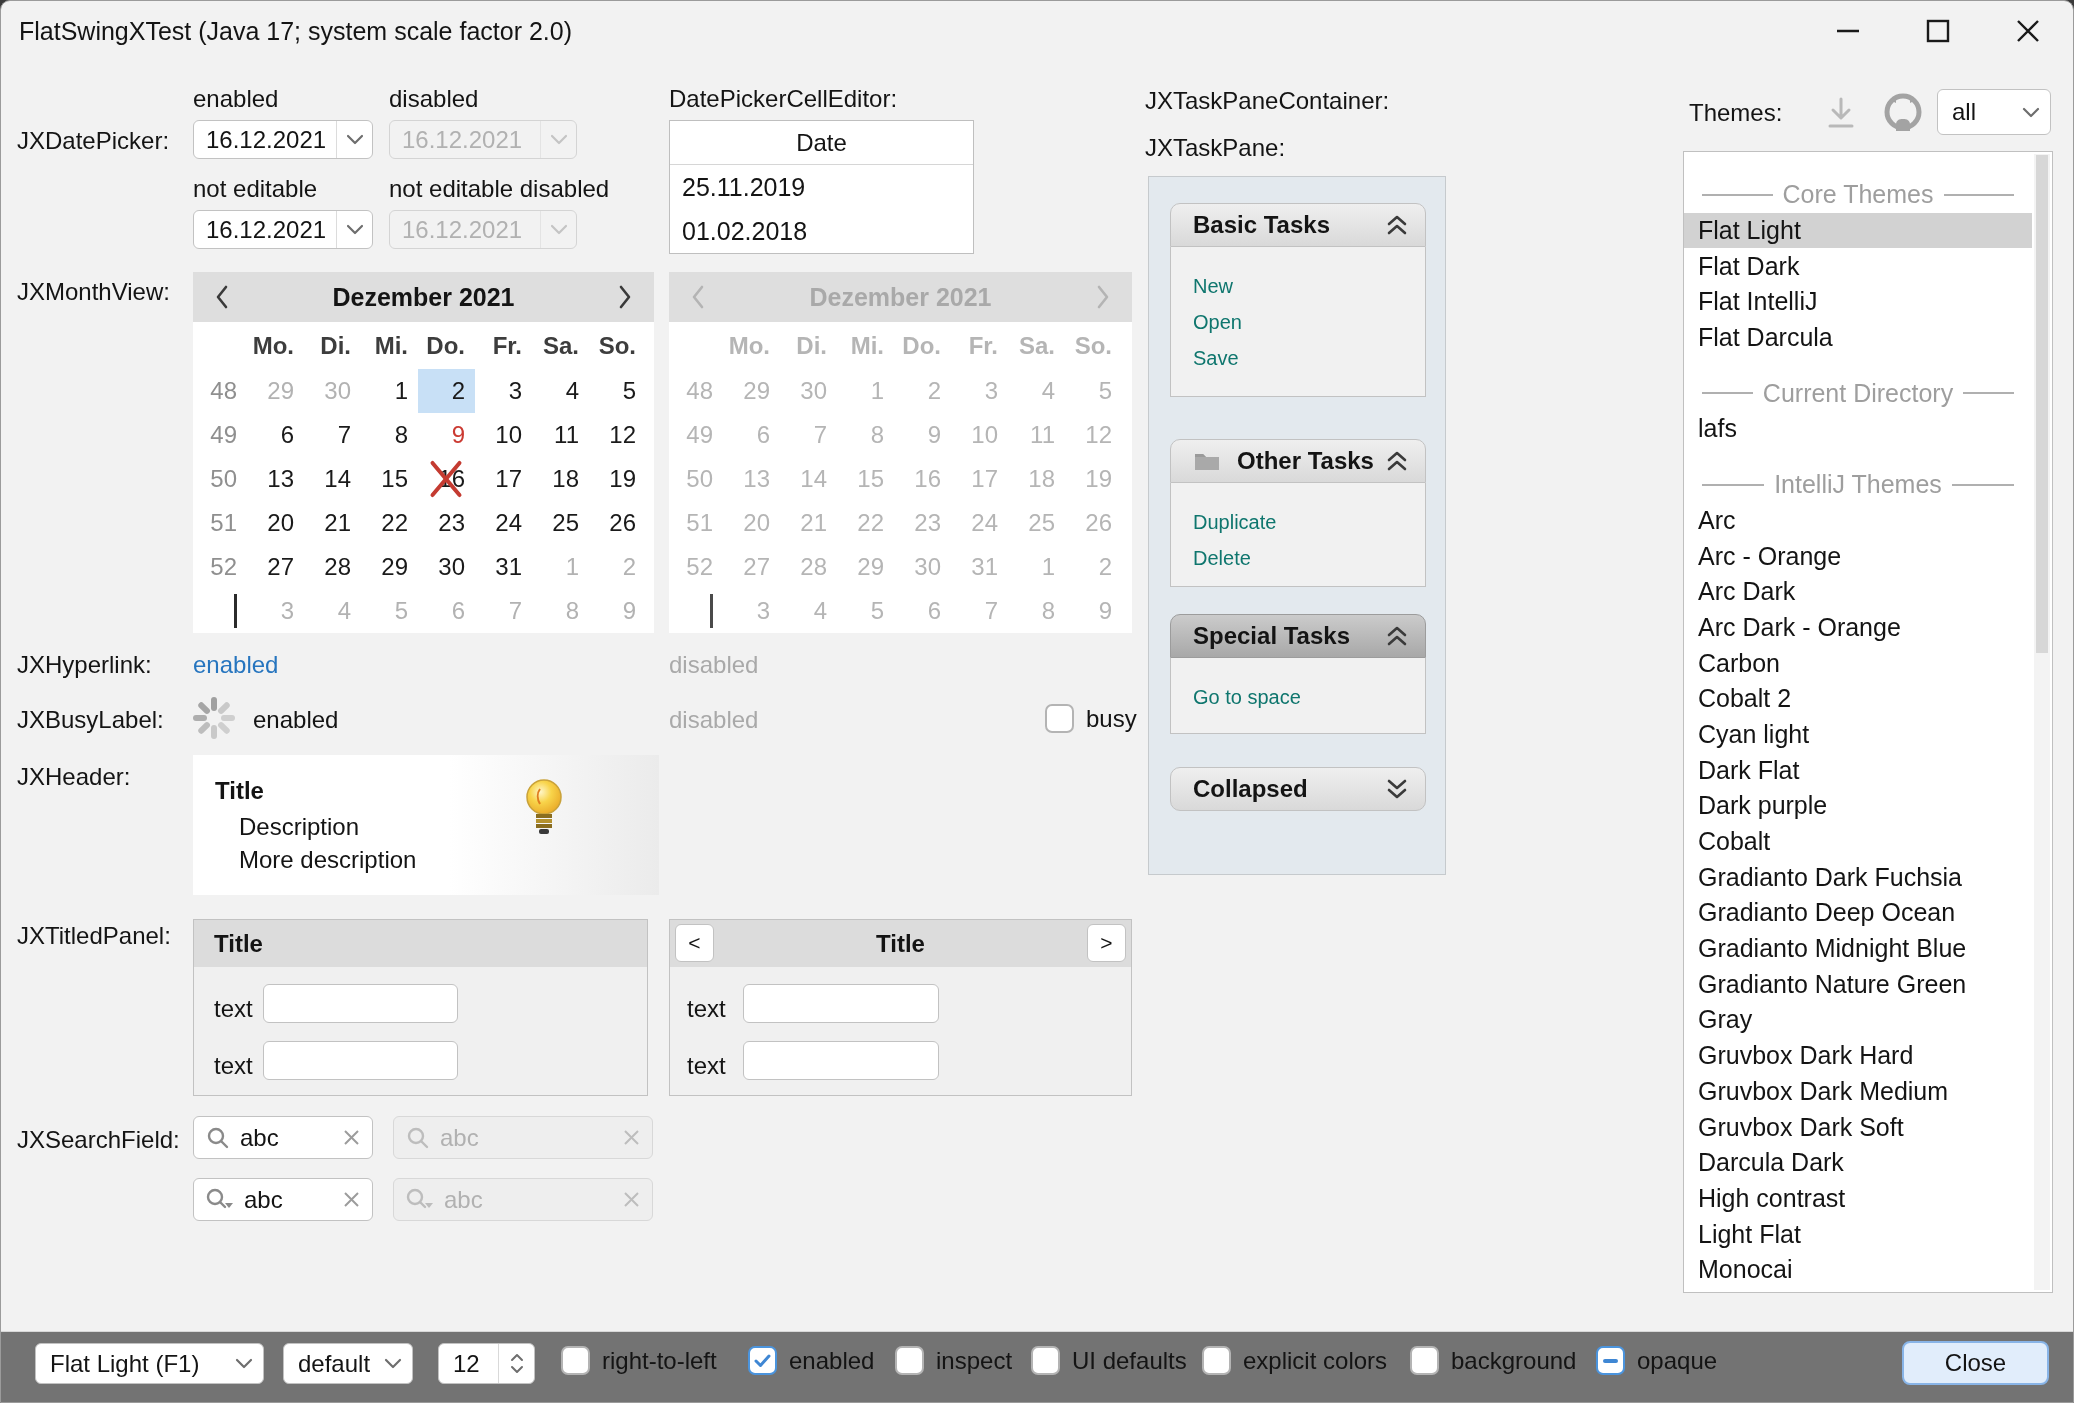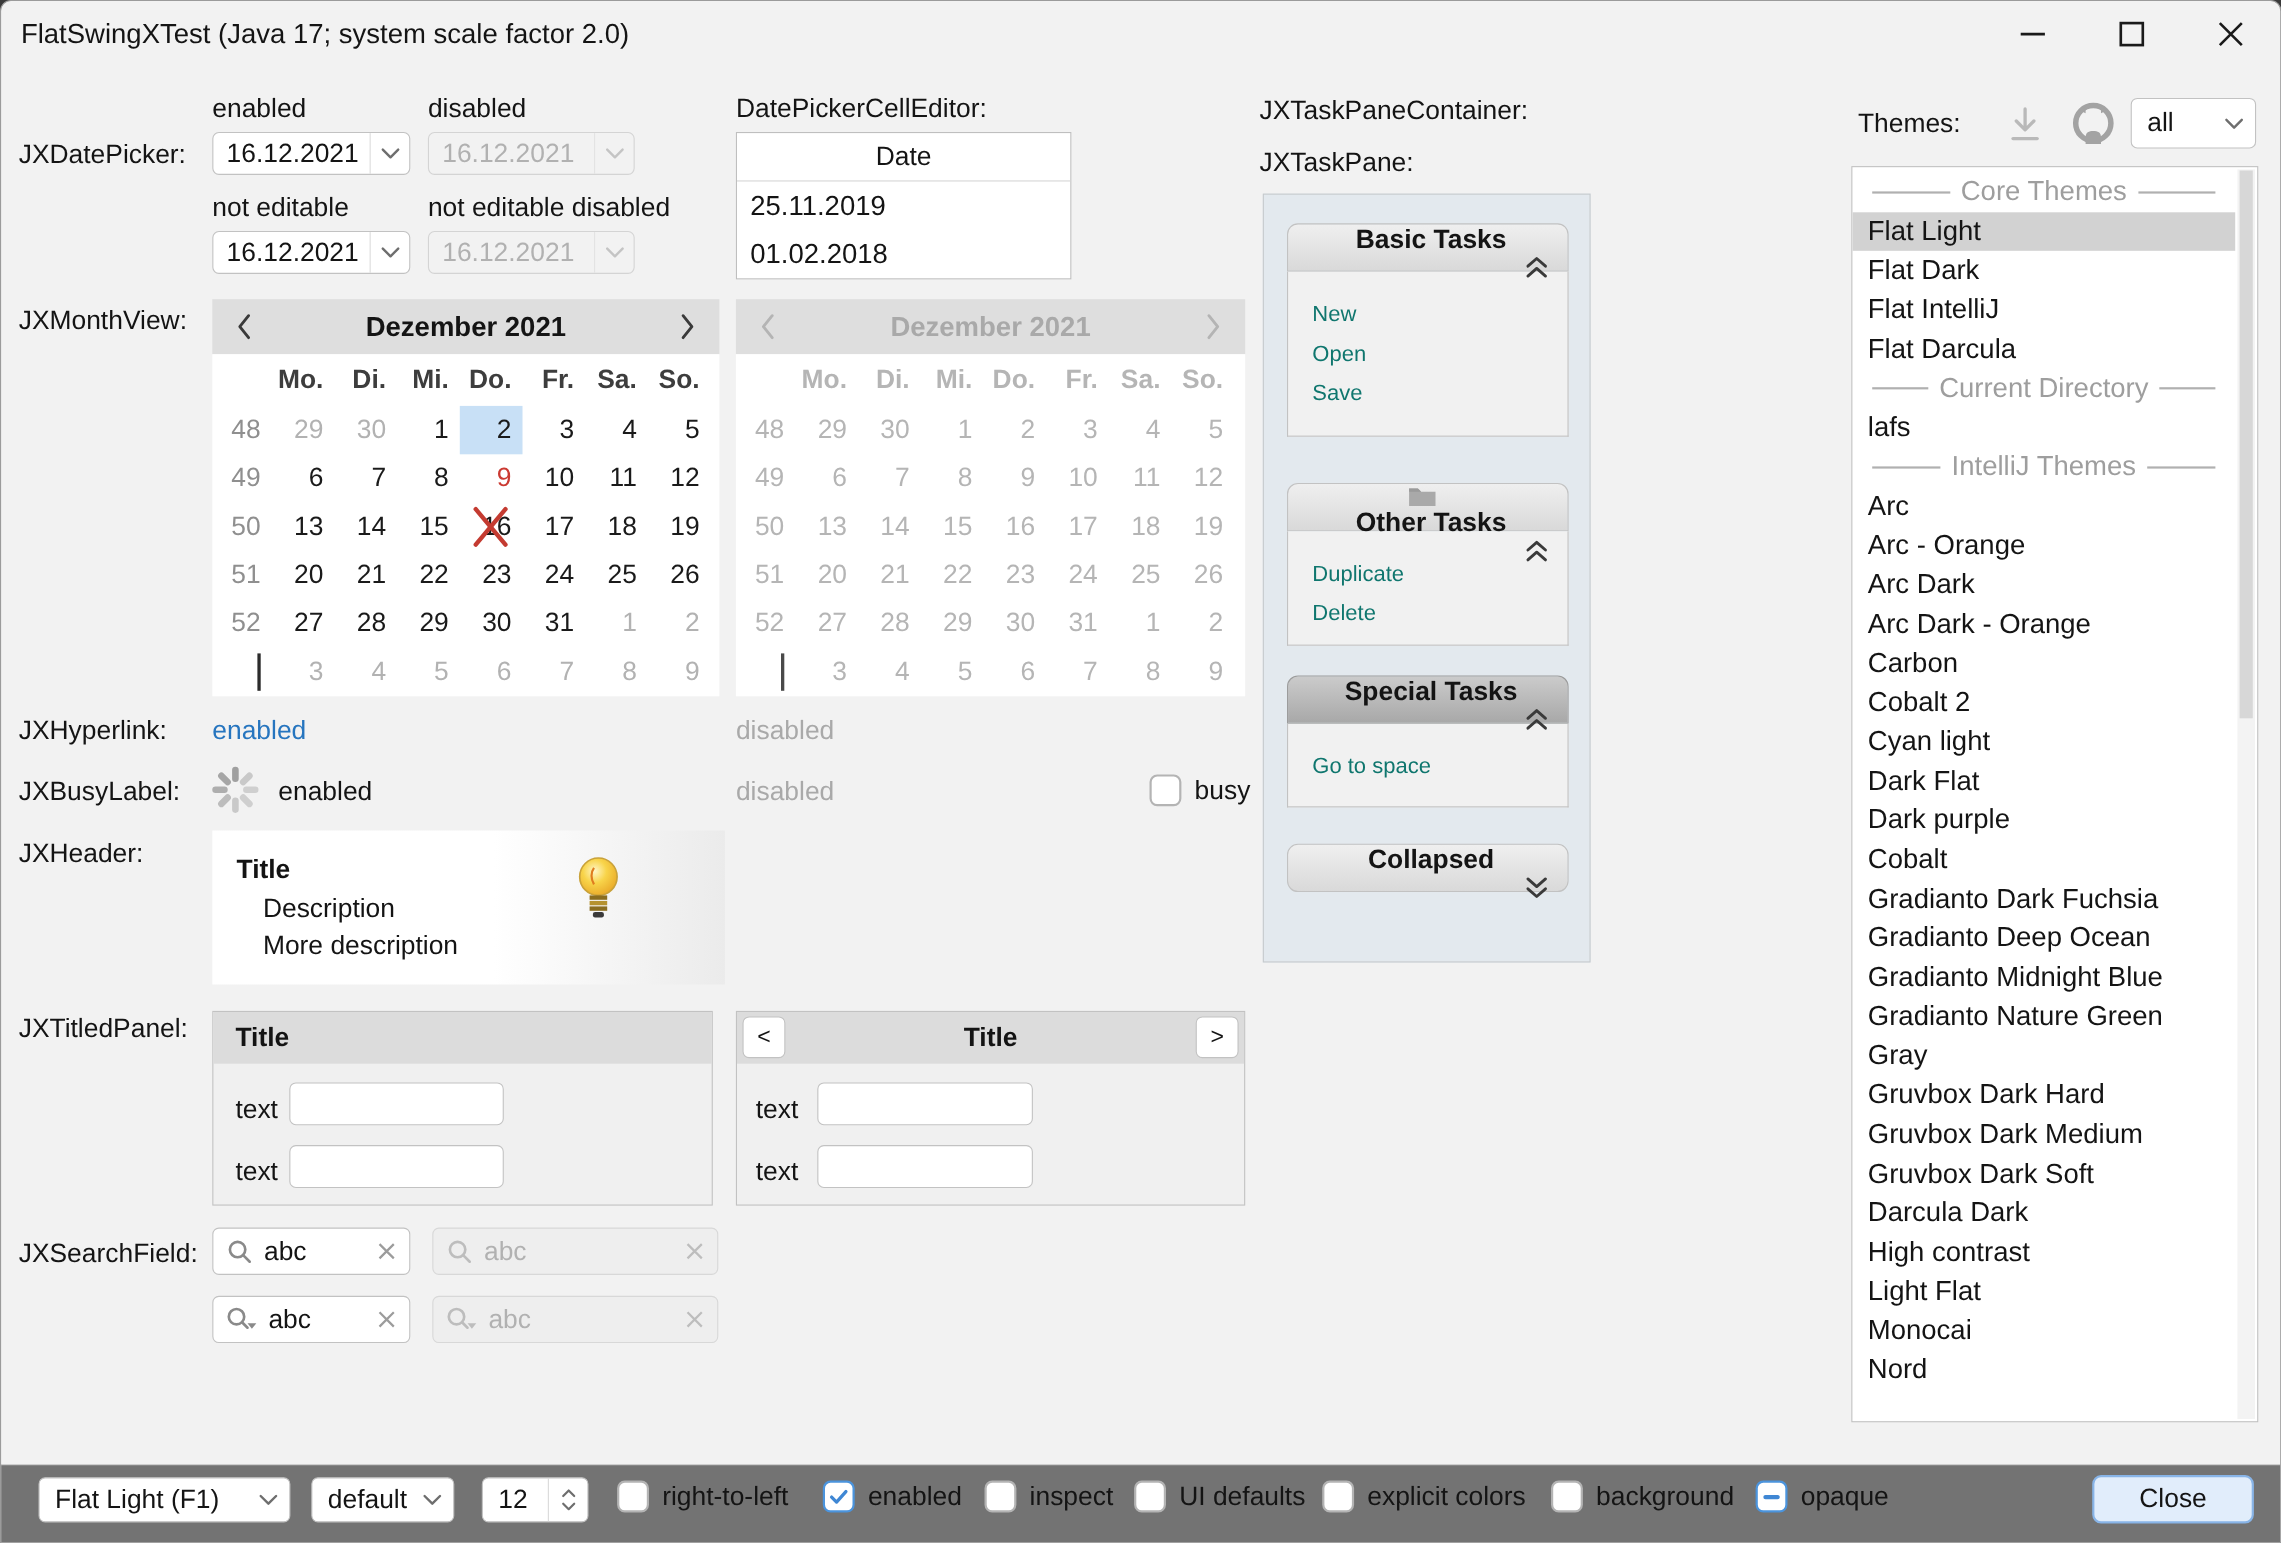--- a/index.html
+++ b/index.html
@@ -88,38 +88,38 @@
   .sfield .clear{display:flex;color:#9c9c9c;}
   .sfield.disabled{background:#eeeeee;border-color:#d8d8d8;}
   .sfield.disabled .val{color:#b1b1b1;}
   .sfield.disabled .q,.sfield.disabled .clear{color:#bdbdbd;}
 
   
   .tpc{position:absolute;left:1147px;top:175px;width:298px;height:699px;background:#e3e9ee;border:1px solid #c6cacd;}
   .pane{position:absolute;left:21px;width:256px;}
   .pane-h{height:44px;border:1px solid #c2c2c2;border-radius:10px 10px 0 0;
     background:linear-gradient(#efefef,#d9d9d9);display:flex;align-items:center;
-    padding:0 16px 0 22px;font-weight:bold;font-size:24px;flex-direction:column;}
+    padding:0 16px 0 22px;font-weight:bold;font-size:24px;}
   .pane.collapsed .pane-h{border-radius:10px;}
   .pane-h.special{background:linear-gradient(#cbcbcb,#a8a8a8);border-color:#9c9c9c;}
   .pane-ch{margin-left:auto;display:flex;color:#3a3a3a;}
   .folder-ic{display:flex;margin-right:16px;}
   .pane-c{border:1px solid #c2c2c2;border-top:0;background:#f1f1f1;padding:21px 0 0 22px;}
   .tlink{font-size:20px;color:#0f766e;line-height:36px;}
 
   
   .combo{position:absolute;height:46px;background:#fff;border:1px solid #c2c2c2;border-radius:6px;
     display:flex;align-items:center;font-size:24px;}
   .combo .cv{flex:1;padding-left:14px;white-space:nowrap;}
   .combo .carr{width:38px;display:flex;align-items:center;justify-content:center;color:#6e6e6e;}
   .theme-list{position:absolute;left:1682px;top:150px;width:370px;height:1142px;background:#fff;
     border:1px solid #c0c0c0;padding-top:5px;overflow:hidden;}
   .trow{height:35.7px;display:flex;align-items:center;padding-left:14px;font-size:25px;width:calc(100% - 20px);}
   .trow.selected{background:#d2d2d2;}
-  .tsep{height:35.7px;display:flex;align-items:center;color:#9e9e9e;font-size:25px;width:calc(100% - 20px);padding:0 8px;}
+  .tsep{height:35.7px;display:flex;align-items:center;color:#9e9e9e;font-size:25px;width:calc(100% - 20px);padding:0 8px;margin-top:20px;}
   .tsep::before,.tsep::after{content:'';flex:1;height:2px;background:#b0b0b0;margin:0 10px;}
   .scrolltrack{position:absolute;top:2px;right:2px;bottom:2px;width:16px;background:#f3f3f3;}
   .scrollthumb{position:absolute;top:1px;left:2px;width:12px;height:498px;background:#d7d7d7;}
 
   
   .bottombar{position:absolute;left:0;right:0;top:1330px;bottom:0;border-top:1px solid #d8d8d8;background:#737373;}
   .bcombo{top:11px;height:41px;}
   .spinner{position:absolute;left:437px;top:11px;width:97px;height:41px;background:#fff;border:1px solid #c2c2c2;
     border-radius:6px;display:flex;font-size:24px;}
   .spinner .sv{flex:1;display:flex;align-items:center;padding-left:14px;}

